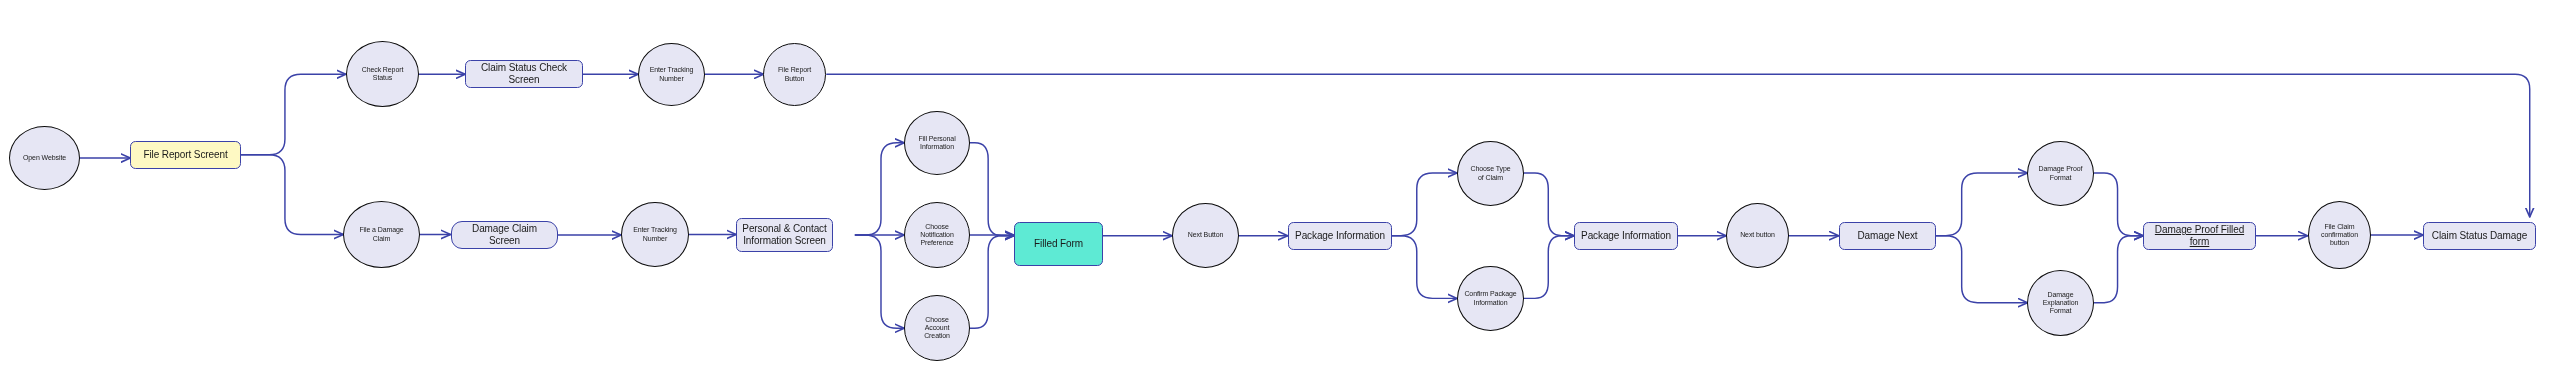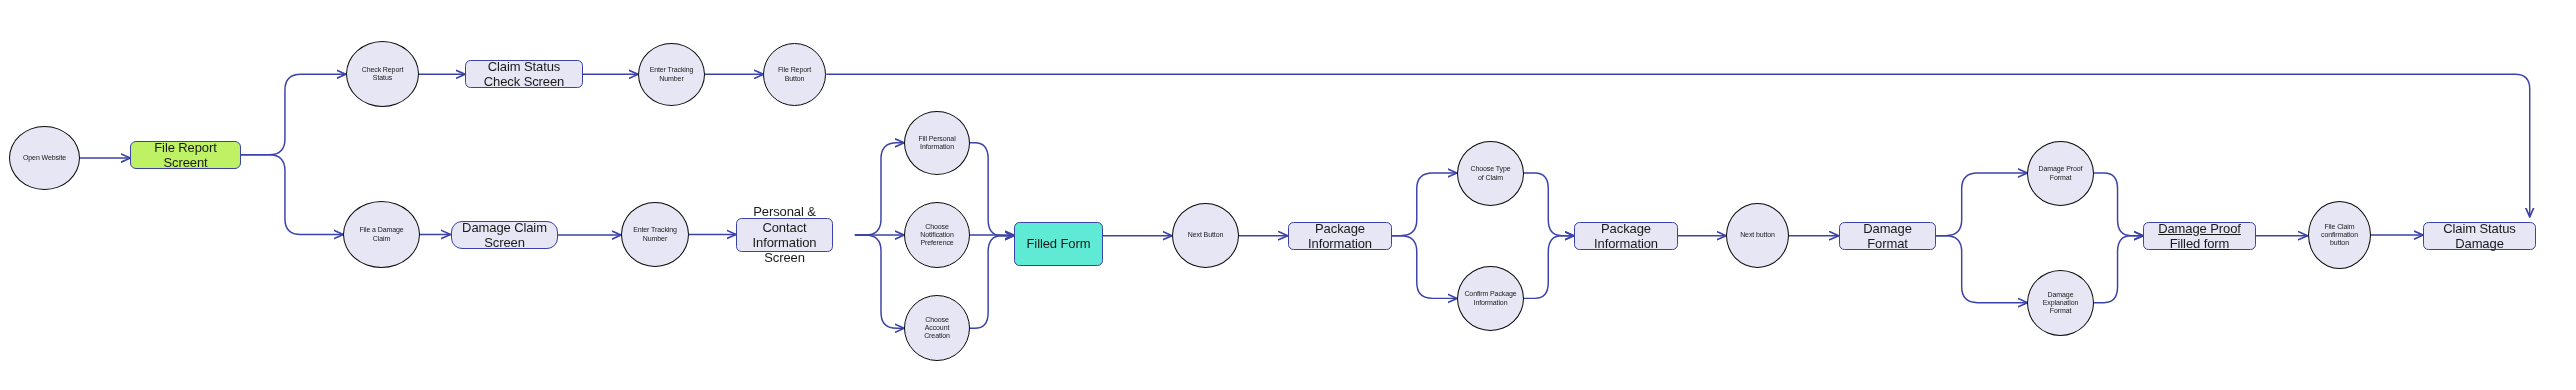--- a/index.html
+++ b/index.html
@@ -41,21 +41,21 @@
   }
   .node.circle {
     border: 1.5px solid #0a0a0a;
     border-radius: 50%;
     font-size: 7px;
     letter-spacing: -0.1px;
   }
   .node.box {
     border: 1.5px solid #3b42a8;
     border-radius: 5.5px;
-    font-size: 13px;
+    font-size: 10px;
     letter-spacing: -0.1px;
     padding: 0 3.7px;
   }
 </style>
 </head>
 <body>
 
 <div id="canvas">
   <svg id="edge-layer" width="2576" height="391" viewBox="0 0 4231 642">
     <defs>
@@ -91,21 +91,21 @@
         <path d="M 3180 387 H 3196 Q 3222 387 3222 361 V 310 Q 3222 284 3248 284 H 3330" marker-end="url(#arrow)"></path>
         <path d="M 3180 387 H 3196 Q 3222 387 3222 413 V 471 Q 3222 497 3248 497 H 3330" marker-end="url(#arrow)"></path>
         <path d="M 3440 284 H 3456 Q 3478 284 3478 310 V 361 Q 3478 387 3500 387 H 3520" marker-end="url(#arrow)"></path>
         <path d="M 3440 497 H 3456 Q 3478 497 3478 471 V 413 Q 3478 387 3500 387 H 3520" marker-end="url(#arrow)"></path>
         <path d="M 3706 387 H 3790" marker-end="url(#arrow)"></path>
         <path d="M 3894 386 H 3980" marker-end="url(#arrow)"></path>
       </g>
   </svg>
   <div id="nodes">
       <div class="node circle" style="left: 9px; top: 126px; width: 71px; height: 64px; background: rgb(230, 230, 244); color: rgb(26, 26, 26); border-color: rgb(10, 10, 10);">Open Website</div>
-      <div class="node box" style="left: 130px; top: 141px; width: 111px; height: 28px; background: #bef264; color: rgb(26, 26, 26); border-color: rgb(59, 66, 168); border-radius: 6px;">File Report Screent</div>
+      <div class="node box" style="left: 130px; top: 141px; width: 111px; height: 28px; background: #fef9c3; color: rgb(26, 26, 26); border-color: rgb(59, 66, 168);">File Report Screent</div>
       <div class="node circle" style="left: 346px; top: 41px; width: 73px; height: 66px; background: rgb(230, 230, 244); color: rgb(26, 26, 26); border-color: rgb(10, 10, 10);">Check Report
 Status</div>
       <div class="node box" style="left: 465px; top: 60px; width: 118px; height: 28px; background: rgb(230, 230, 244); color: rgb(26, 26, 26); border-color: rgb(59, 66, 168);">Claim Status  Check Screen</div>
       <div class="node circle" style="left: 638px; top: 43px; width: 67px; height: 63px; background: rgb(230, 230, 244); color: rgb(26, 26, 26); border-color: rgb(10, 10, 10);">Enter Tracking
 Number</div>
       <div class="node circle" style="left: 763px; top: 43px; width: 63px; height: 63px; background: rgb(230, 230, 244); color: rgb(26, 26, 26); border-color: rgb(10, 10, 10);">File Report
 Button</div>
       <div class="node circle" style="left: 343px; top: 201px; width: 77px; height: 67px; background: rgb(230, 230, 244); color: rgb(26, 26, 26); border-color: rgb(10, 10, 10);">File a Damage
 Claim</div>
       <div class="node box" style="left: 451px; top: 221px; width: 107px; height: 28px; background: rgb(230, 230, 244); color: rgb(26, 26, 26); border-color: rgb(59, 66, 168); border-radius: 11px;">Damage Claim Screen</div>
@@ -123,21 +123,21 @@
 Creation</div>
       <div class="node box" style="left: 1014px; top: 222px; width: 89px; height: 44px; background: #5eead4; color: rgb(26, 26, 26); border-color: rgb(59, 66, 168);">Filled Form</div>
       <div class="node circle" style="left: 1172px; top: 203px; width: 67px; height: 65px; background: rgb(230, 230, 244); color: rgb(26, 26, 26); border-color: rgb(10, 10, 10);">Next Button</div>
       <div class="node box" style="left: 1288px; top: 222px; width: 104px; height: 28px; background: rgb(230, 230, 244); color: rgb(26, 26, 26); border-color: rgb(59, 66, 168);">Package Information</div>
       <div class="node circle" style="left: 1457px; top: 141px; width: 67px; height: 65px; background: rgb(230, 230, 244); color: rgb(26, 26, 26); border-color: rgb(10, 10, 10);">Choose Type
 of Claim</div>
       <div class="node circle" style="left: 1457px; top: 266px; width: 67px; height: 65px; background: rgb(230, 230, 244); color: rgb(26, 26, 26); border-color: rgb(10, 10, 10);">Confirm Package
 Information</div>
       <div class="node box" style="left: 1574px; top: 222px; width: 104px; height: 28px; background: rgb(230, 230, 244); color: rgb(26, 26, 26); border-color: rgb(59, 66, 168);">Package Information</div>
       <div class="node circle" style="left: 1726px; top: 203px; width: 63px; height: 65px; background: rgb(230, 230, 244); color: rgb(26, 26, 26); border-color: rgb(10, 10, 10);">Next button</div>
-      <div class="node box" style="left: 1839px; top: 222px; width: 97px; height: 28px; background: rgb(230, 230, 244); color: rgb(26, 26, 26); border-color: rgb(59, 66, 168);">Damage Format</div>
+      <div class="node box" style="left: 1839px; top: 222px; width: 97px; height: 28px; background: rgb(230, 230, 244); color: rgb(26, 26, 26); border-color: rgb(59, 66, 168);">Damage Next</div>
       <div class="node circle" style="left: 2027px; top: 141px; width: 67px; height: 65px; background: rgb(230, 230, 244); color: rgb(26, 26, 26); border-color: rgb(10, 10, 10);">Damage Proof
 Format</div>
       <div class="node circle" style="left: 2027px; top: 270px; width: 67px; height: 66px; background: rgb(230, 230, 244); color: rgb(26, 26, 26); border-color: rgb(10, 10, 10);">Damage
 Explanation
 Format</div>
       <div class="node box" style="left: 2143px; top: 222px; width: 113px; height: 28px; background: rgb(230, 230, 244); color: rgb(26, 26, 26); border-color: rgb(59, 66, 168); text-decoration: underline;">Damage Proof Filled form</div>
       <div class="node circle" style="left: 2308px; top: 201px; width: 63px; height: 68px; background: rgb(230, 230, 244); color: rgb(26, 26, 26); border-color: rgb(10, 10, 10);">File Claim
 confirmation
 button</div>
       <div class="node box" style="left: 2423px; top: 222px; width: 113px; height: 28px; background: rgb(230, 230, 244); color: rgb(26, 26, 26); border-color: rgb(59, 66, 168);">Claim Status  Damage</div>

